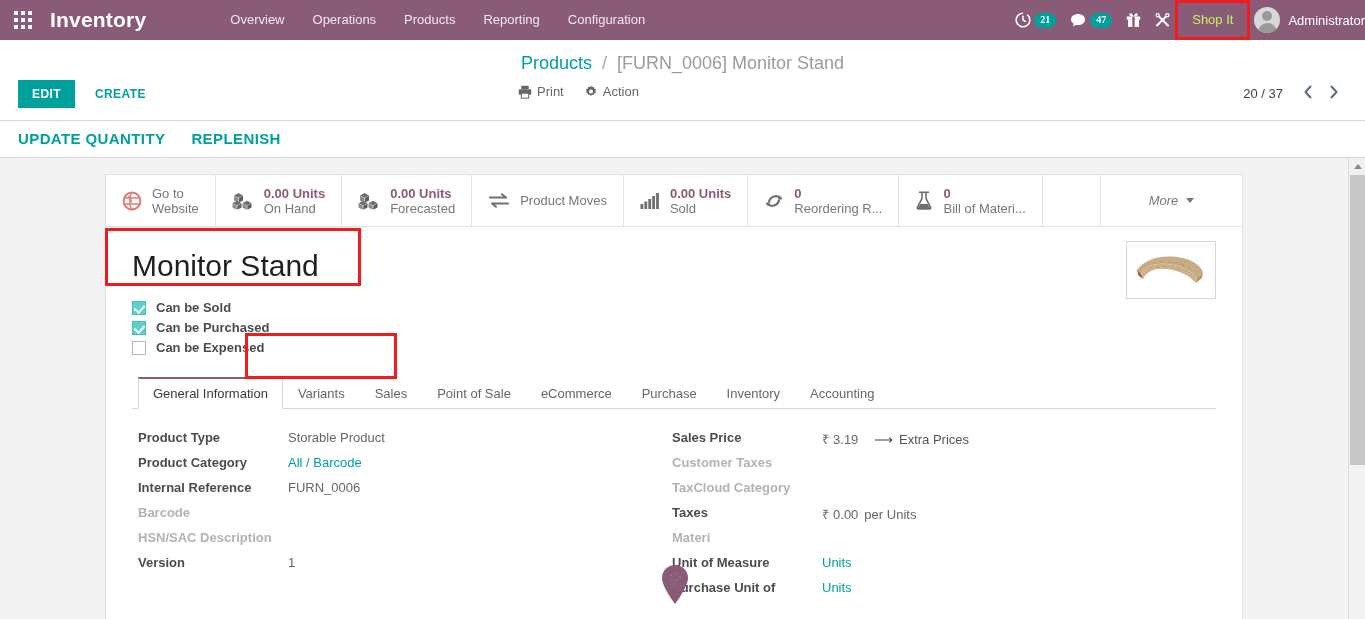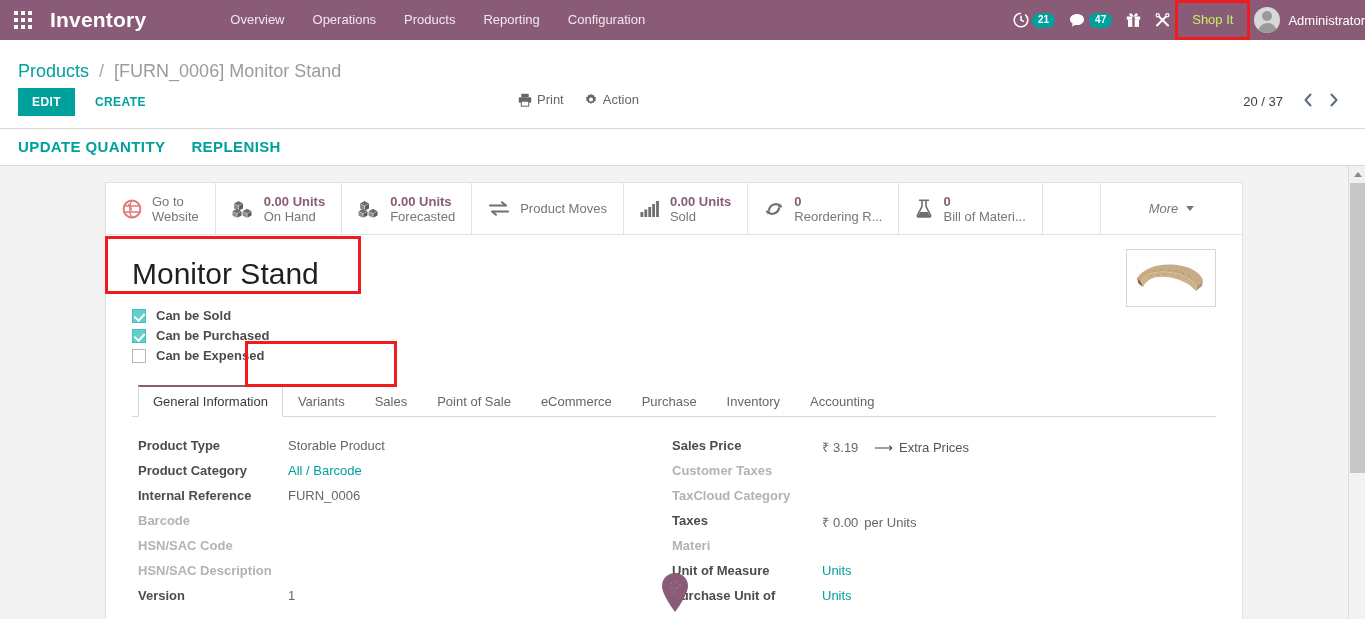--- a/index.html
+++ b/index.html
@@ -48,20 +48,21 @@
   }
 
   .nav-right {
     position: absolute; right: 0; top: 0; height: 40px;
     display: flex; align-items: center;
   }
   .sysbtn {
     display: flex; align-items: center;
     padding: 0 7px; height: 25px; cursor: pointer;
     color: #ffffff;
+    font-family: Liberation Serif, serif;
   }
   .badge {
     background: #00a09d;
     color: #ffffff;
     border-radius: 9px;
     font-size: 10px;
     font-weight: bold;
     padding: 1px 6px 2px 6px;
     margin-left: 3px;
     line-height: 12px;
@@ -109,22 +110,23 @@
 
   
   .control-panel {
     background: #ffffff;
     border-bottom: 1px solid #d8d8d8;
     padding: 0 18px;
     position: relative;
   }
   .breadcrumb {
     font-size: 18px;
-    padding: 20px 0 6px 0;
+    padding: 12px 0 6px 0;
     line-height: 22px;
+    text-align: center;
   }
   .bc-link { color: #00a09d; cursor: pointer; }
   .bc-sep { color: #aaa; margin: 0 5px; }
   .bc-active { color: #9b9b9b; }
 
   .cp-row {
     display: flex; align-items: center;
     padding-bottom: 12px;
     position: relative;
     min-height: 34px;
@@ -725,24 +727,20 @@
             </div>
             <div class="frow">
               <div class="flabel">Internal Reference</div>
               <div class="fvalue">FURN_0006</div>
             </div>
             <div class="frow">
               <div class="flabel empty">Barcode</div>
               <div class="fvalue"></div>
             </div>
             <div class="frow">
-              <div class="flabel empty">HSN/SAC Code</div>
-              <div class="fvalue"></div>
-            </div>
-            <div class="frow">
               <div class="flabel empty">HSN/SAC Description</div>
               <div class="fvalue"></div>
             </div>
             <div class="frow">
               <div class="flabel">Version</div>
               <div class="fvalue">1</div>
             </div>
           </div>
 
           <div class="fcol right">

